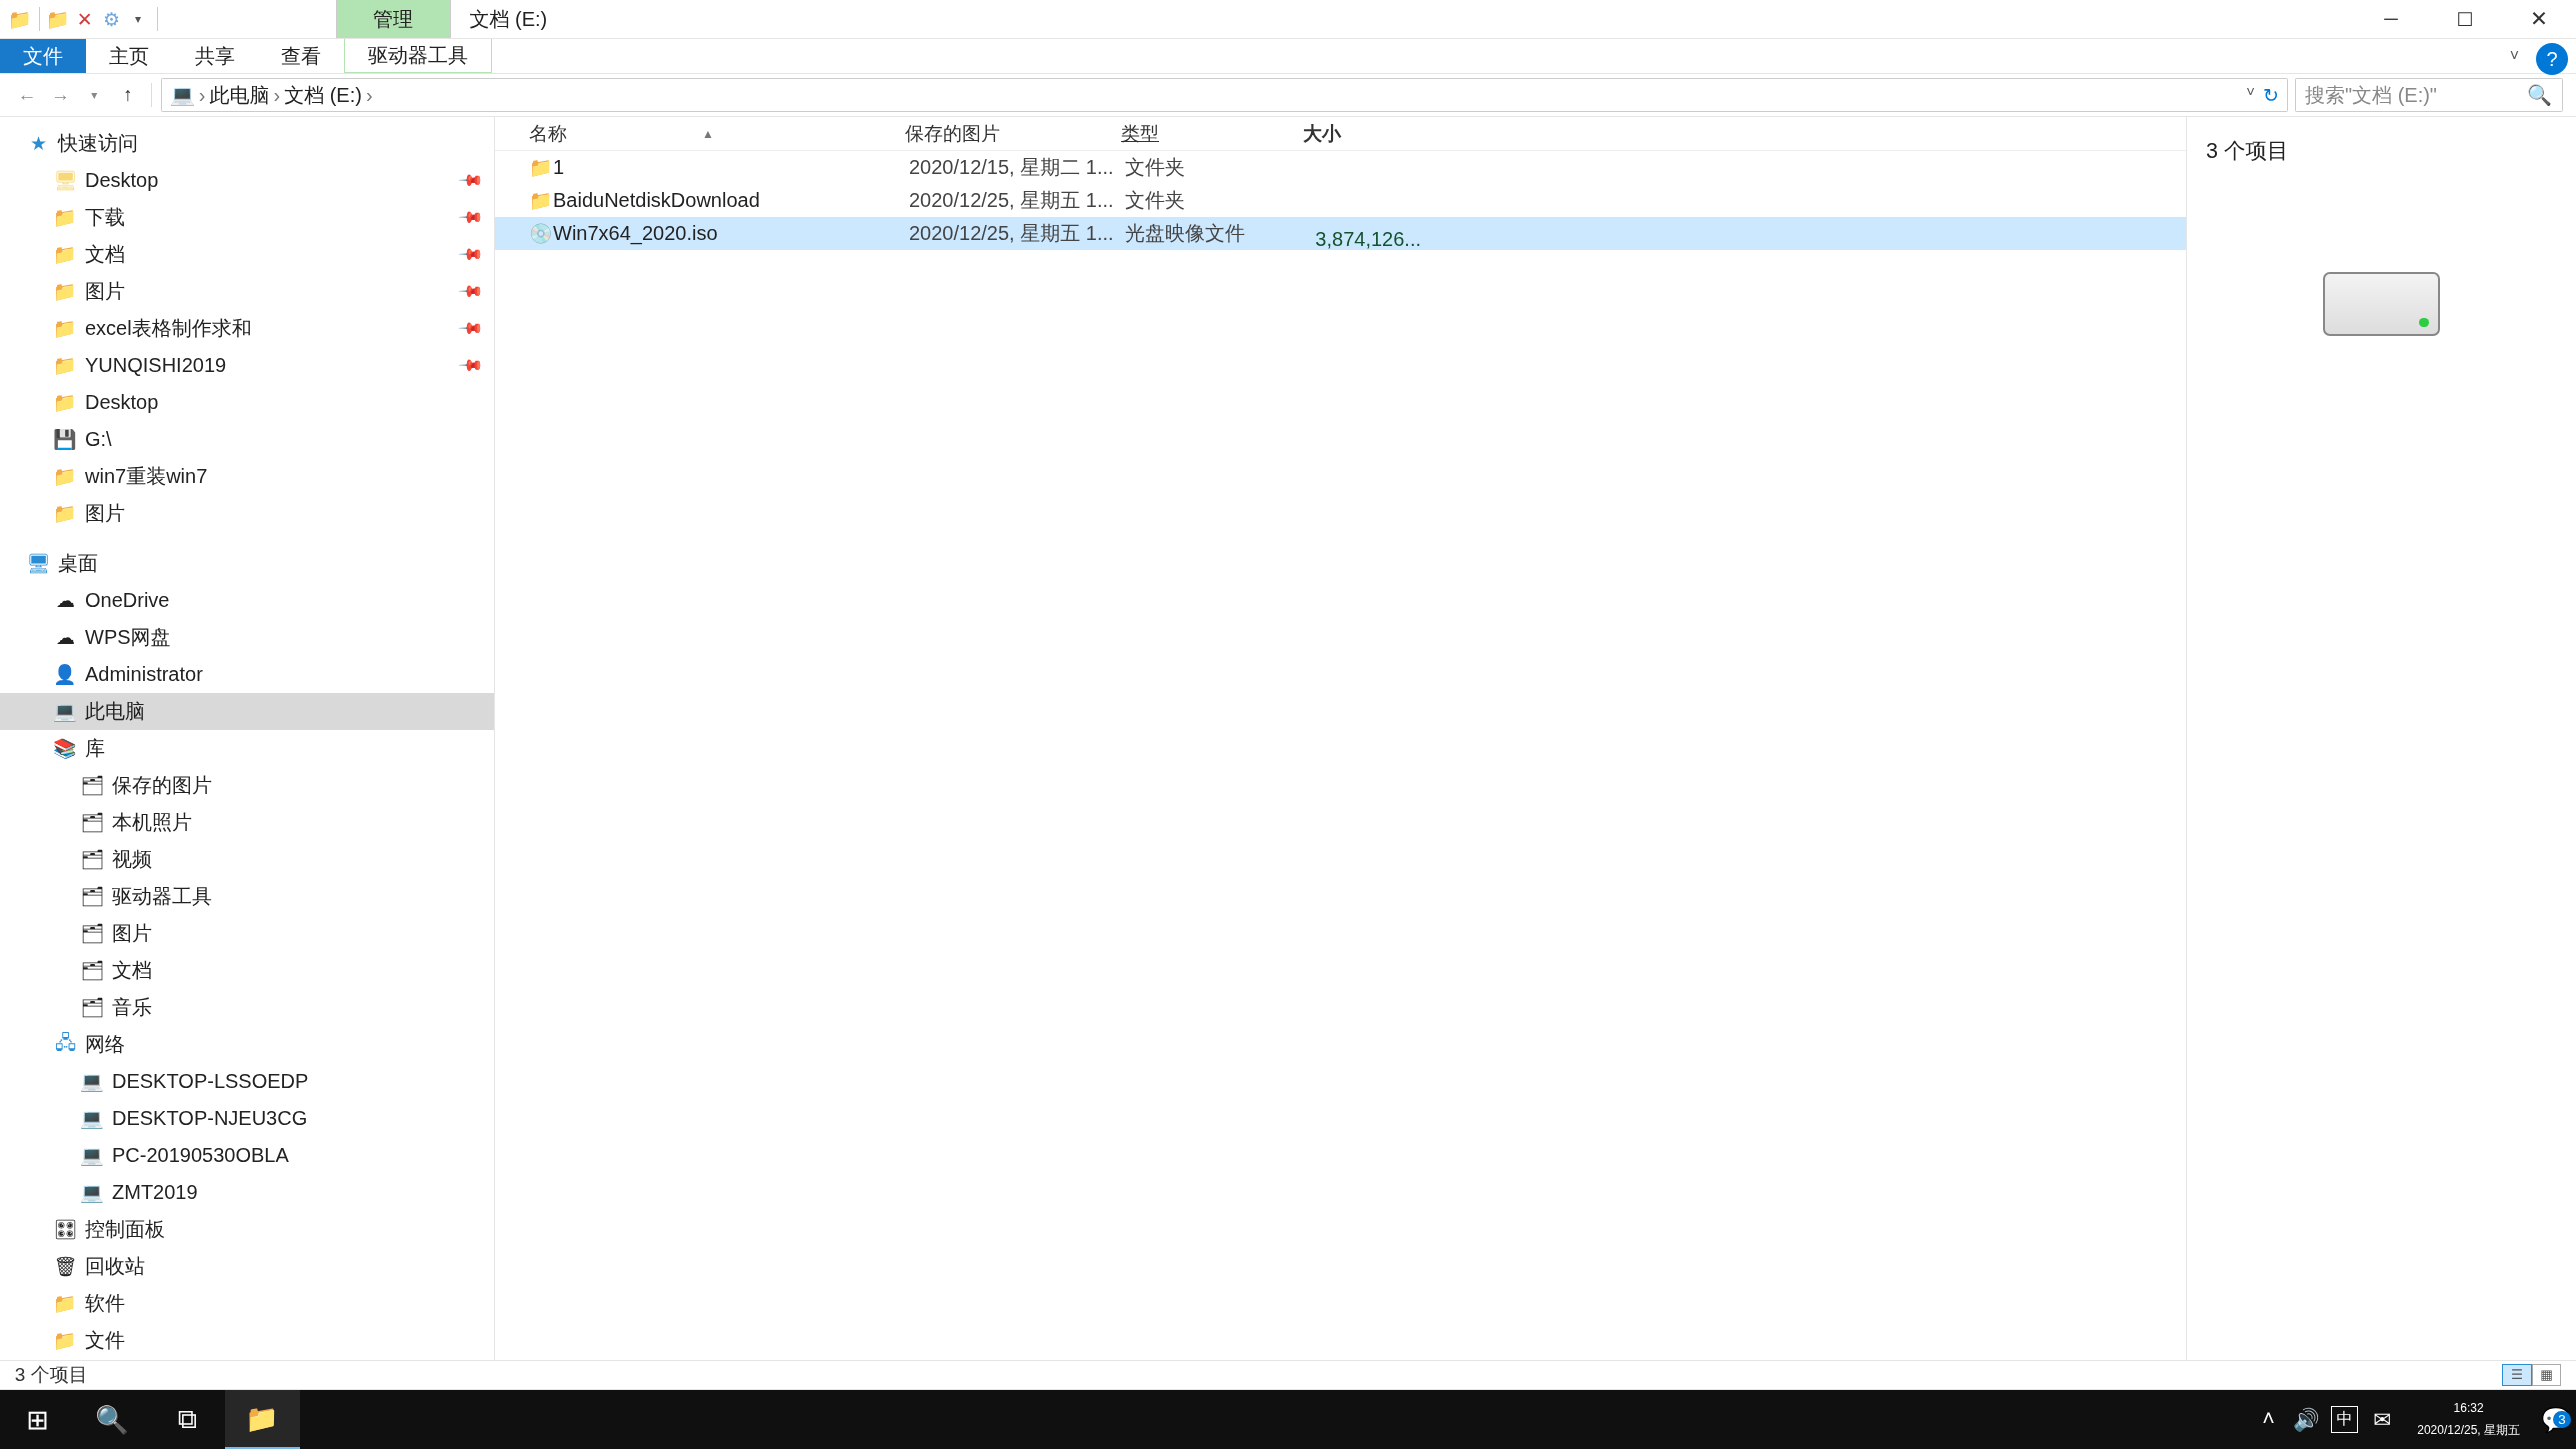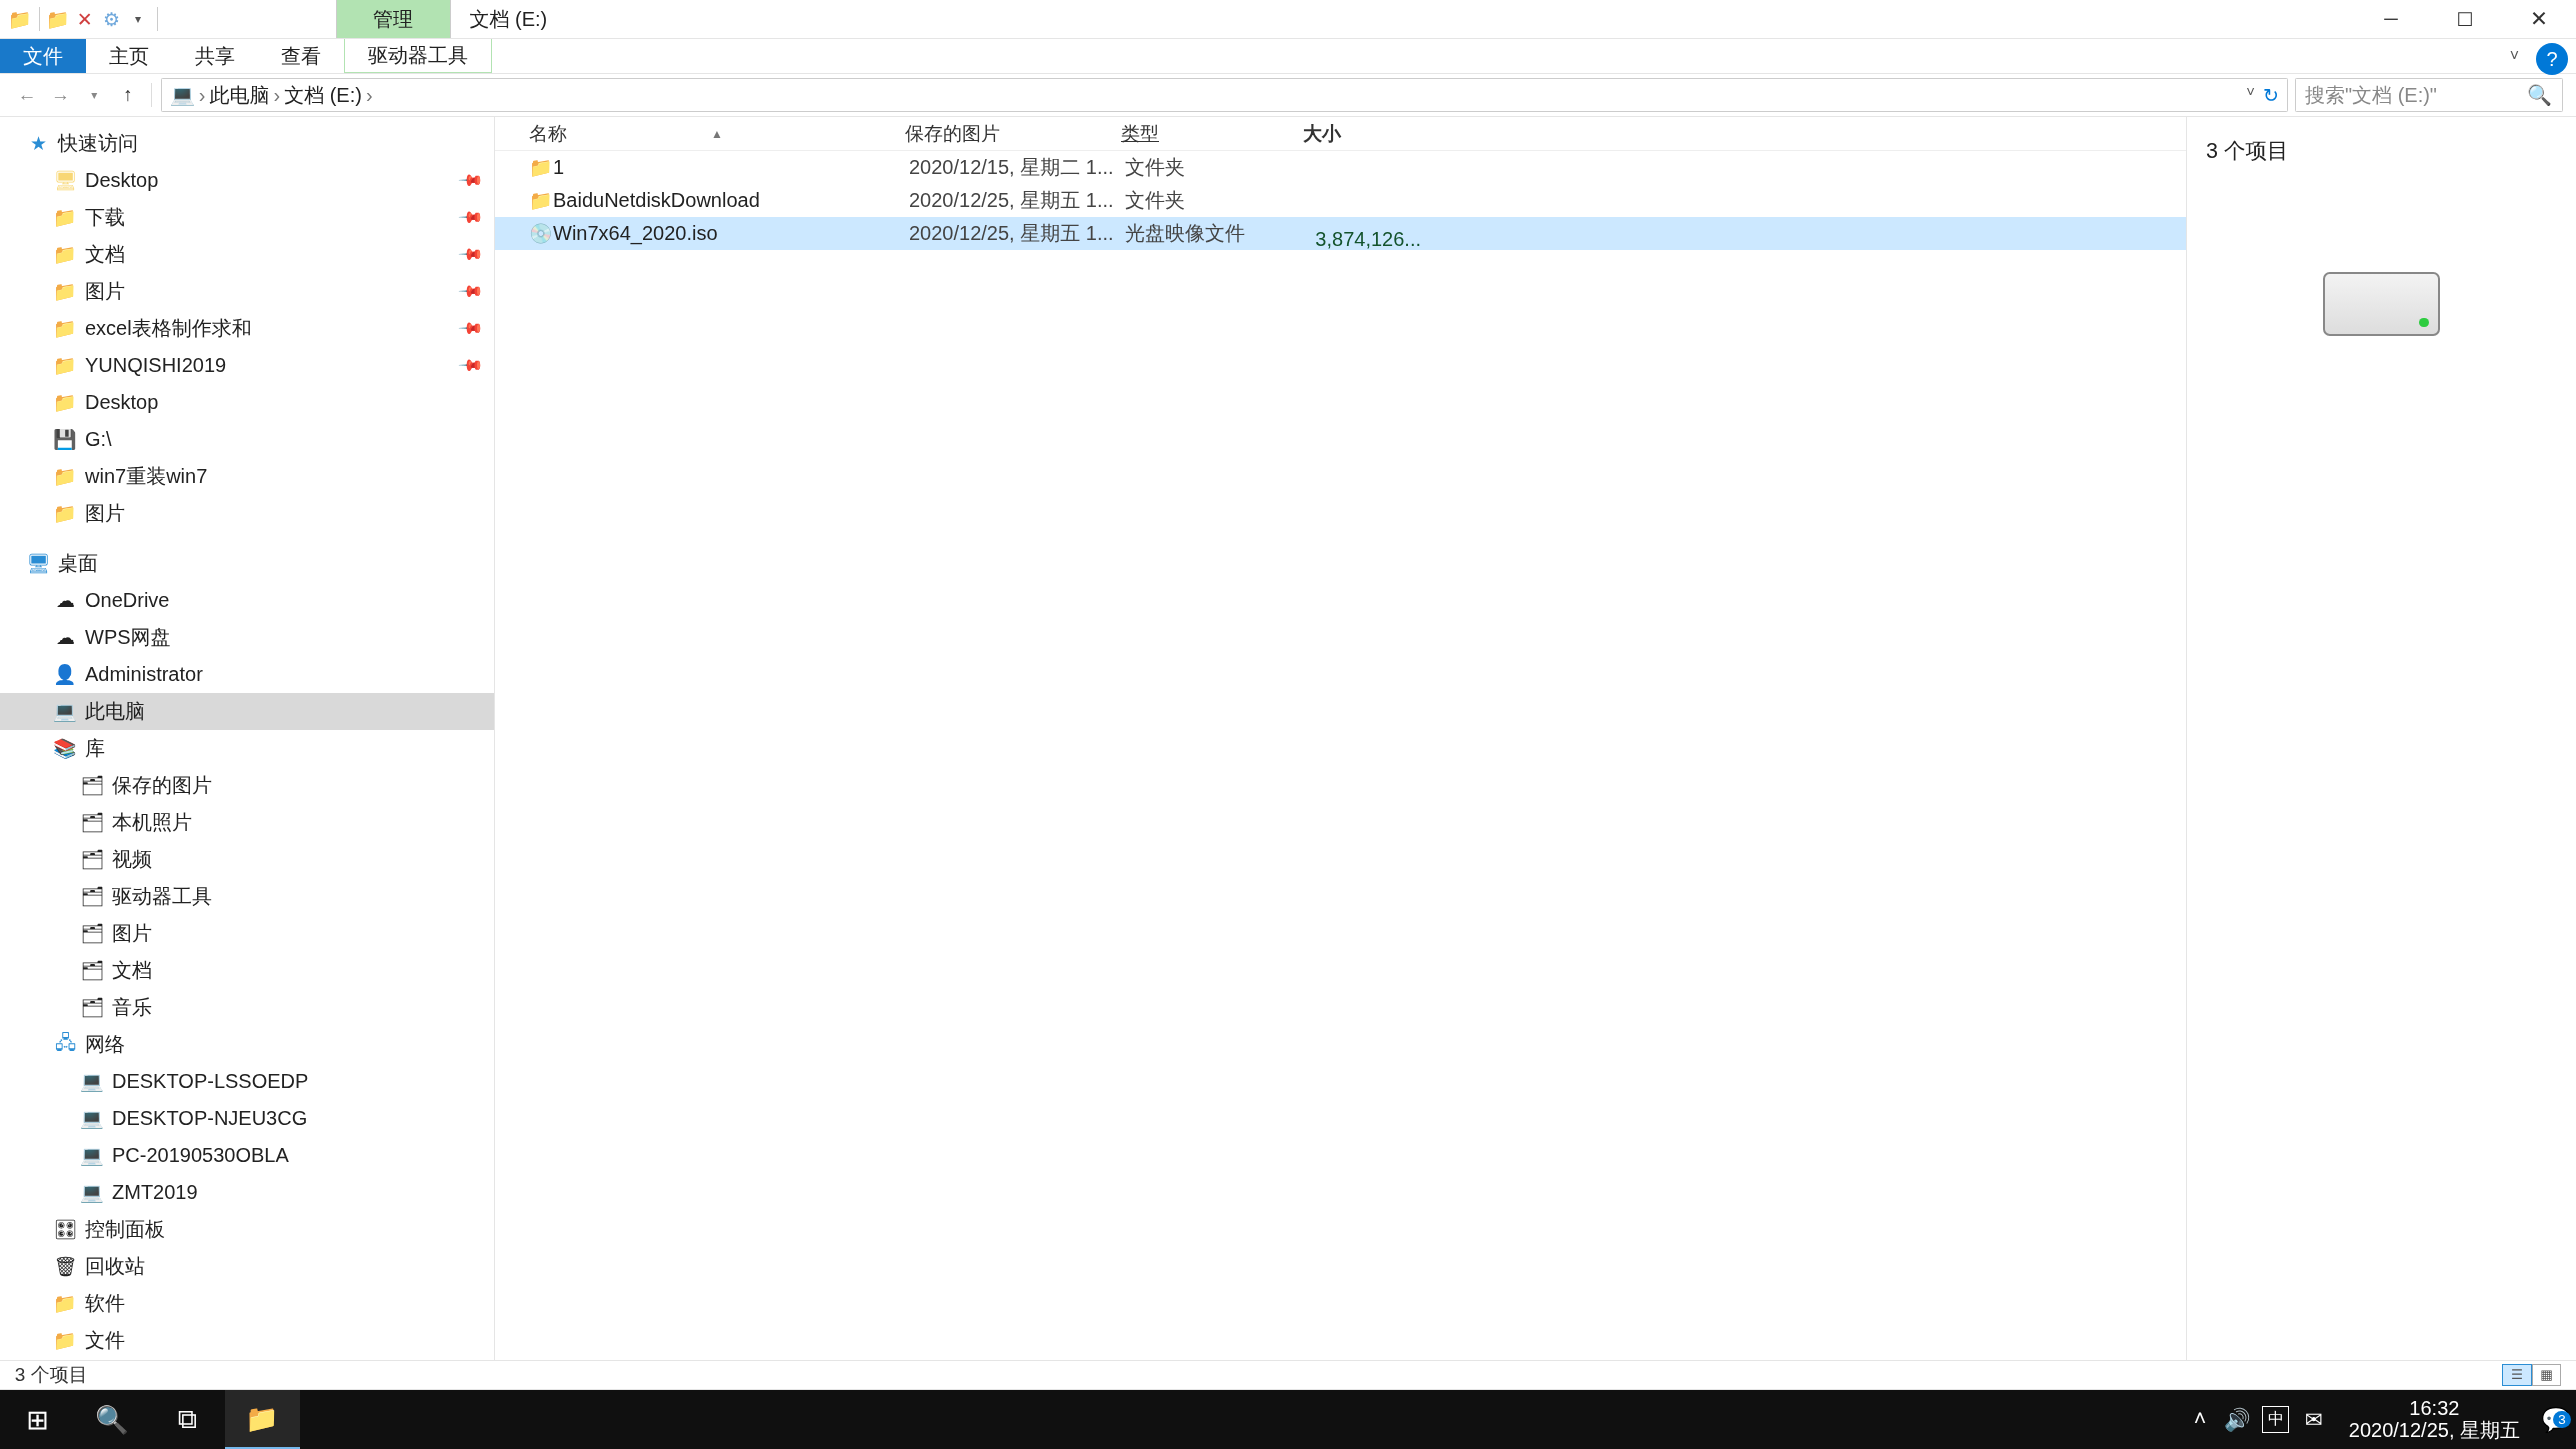--- a/index.html
+++ b/index.html
@@ -50,21 +50,21 @@
 .np-ico { width:23px; font-size:19px; display:flex; justify-content:center; }
 .pin { position:absolute; right:13.4px; color:#7a7a7a; font-size:16px; transform:rotate(45deg); }
 .star { color:#2A8DD4; }
 .folder-sm { color:#F8D775; }
 .pc-ico { color:#2A8DD4; }
 .net-pc { color:#2A8DD4; }
 
 .fileview { flex:1; display:flex; }
 .listcol { flex:1; }
 .headers { height:34px; display:flex; align-items:center; padding-left:34px; font-size:19px; color:#333; border-bottom:0.7px solid #eee; }
-.h-name { width:376px; display:flex; align-items:center; gap:13px; }
+.h-name { width:376px; display:flex; align-items:center; gap:4px; }
 .h-sort { font-size:12px; color:#777; margin-left:131px; }
 .h-date { width:216px; }
 .h-type { width:182px;text-decoration:underline; }
 .h-size { width:114px;font-weight:bold; }
 .rows { }
 .row { height:33px; display:flex; align-items:center; padding-left:34px; font-size:20px; color:#222; }
 .row.selected { background:#CCE8FF; }
 .row .r-ico { width:24px; font-size:19px; }
 .row .r-name { width:356px; }
 .row .r-date { width:216px; color:#444; }
@@ -80,21 +80,21 @@
 .view-toggles { margin-left:auto; display:flex; }
 .vt { width:29.5px; height:21.5px; border:0.7px solid #aaa; display:flex; align-items:center; justify-content:center; font-size:13.4px; color:#555; }
 .vt.active { background:#CCE8FF; border-color:#2A8DD4; }
 
 .taskbar { position:absolute; left:0; bottom:0; width:2576px; height:59px; background:#101010; display:flex; align-items:center; color:#fff; }
 .tb-btn { width:75px; height:59px; display:flex; align-items:center; justify-content:center; font-size:27px; }
 .tb-btn.fexp { background:#272727; border-bottom:2.7px solid #76B9ED; }
 .tb-tray { margin-left:auto; display:flex; align-items:center; }
 .tray-ico { width:38px; display:flex; align-items:center; justify-content:center; font-size:21.5px; color:#fff; }
 .tray-ico.ime { border:1.3px solid #fff; width:27px; height:27px; font-size:16px; margin:0 5.4px; }
-.clock { text-align:center; font-size:20px; line-height:21.5px; padding:0 16px; }
+.clock { text-align:center; font-size:12px; line-height:21.5px; padding:0 16px; }
 .notif { width:40px; text-align:center; font-size:24px; position:relative; }
 .notif-badge { position:absolute; bottom:5.4px; right:5.4px; background:#0078D7; width:17.4px; height:17.4px; border-radius:50%; font-size:13.4px; display:flex; align-items:center; justify-content:center; }
 </style>
 </head>
 <body>
 
 <div class="window">
 
   <div class="titlebar">
     <div class="titlebar-left">

